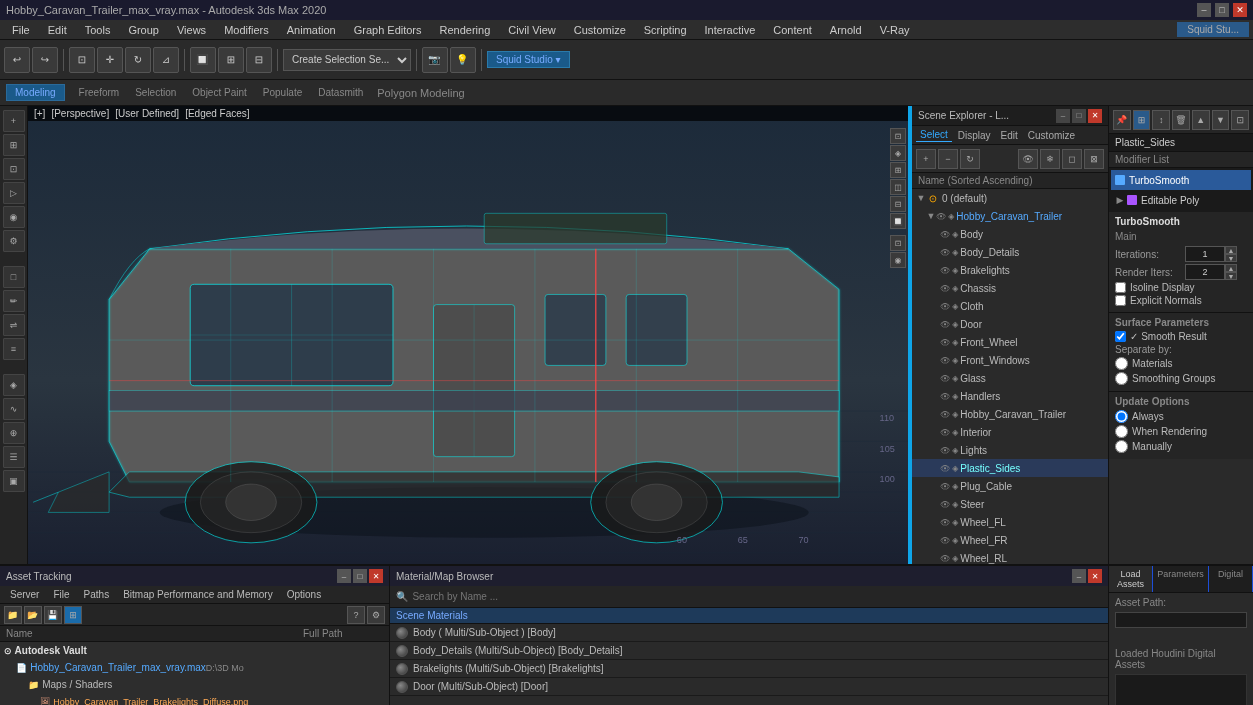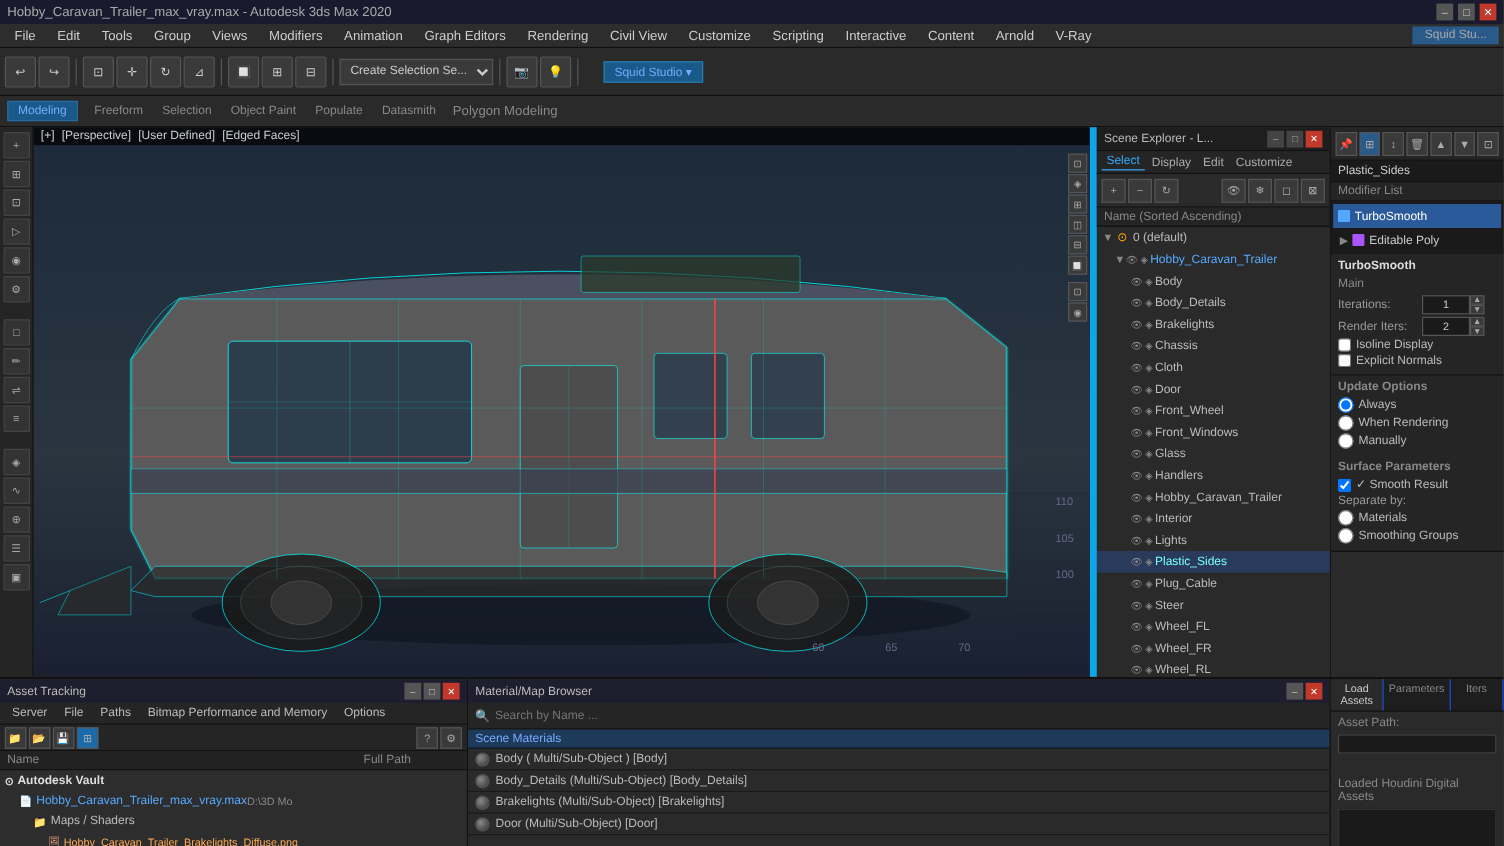--- a/index.html
+++ b/index.html
@@ -154,21 +154,21 @@
       height: 100%;
       background: linear-gradient(180deg, #1c2a3a 0%, #2a3540 60%, #1a2030 100%);
       position: relative;
       overflow: hidden;
     }
 
     
     .scene-explorer {
       width: 200px;
       background: #2a2a2a;
-      border-left: 6px solid #0ea5e9;
+      border-left: 4px solid #0ea5e9;
       display: flex;
       flex-direction: column;
     }
     .panel-titlebar {
       background: #1e1e1e;
       height: 20px;
       display: flex;
       align-items: center;
       justify-content: space-between;
       padding: 0 6px;
@@ -622,21 +622,21 @@
   <button class="toolbar-btn">⊞</button>
   <button class="toolbar-btn">⊟</button>
   <div class="toolbar-separator"></div>
   <select class="toolbar-dropdown">
     <option>Create Selection Se...</option>
   </select>
   <div class="toolbar-separator"></div>
   <button class="toolbar-btn">📷</button>
   <button class="toolbar-btn">💡</button>
   <div class="toolbar-separator"></div>
-  <span style="background:#1a5a8a; color:#7af; padding:2px 8px; font-size:10px; border:1px solid #2a7aaa;margin-left:16px;">Squid Studio ▾</span>
+  <span style="background:#1a5a8a; color:#7af; padding:2px 8px; font-size:10px; border:1px solid #2a7aaa;">Squid Studio ▾</span>
 </div>
 
 <div class="sub-toolbar">
   <span class="sub-toolbar-label" style="background:#1a5a8a; color:#7af; padding:2px 8px; font-size:10px; border:1px solid #2a6a9a; margin-right:4px;">Modeling</span>
   <span class="sub-toolbar-label" style="padding:2px 6px; cursor:pointer;">Freeform</span>
   <span class="sub-toolbar-label" style="padding:2px 6px; cursor:pointer;">Selection</span>
   <span class="sub-toolbar-label" style="padding:2px 6px; cursor:pointer;">Object Paint</span>
   <span class="sub-toolbar-label" style="padding:2px 6px; cursor:pointer;">Populate</span>
   <span class="sub-toolbar-label" style="padding:2px 6px; cursor:pointer;">Datasmith</span>
   <span style="margin-left:4px; color:#888;">Polygon Modeling</span>
@@ -974,50 +974,50 @@
       <div class="checkbox-row">
         <input type="checkbox" style="">
         <span>Isoline Display</span>
       </div>
       <div class="checkbox-row">
         <input type="checkbox" style="">
         <span>Explicit Normals</span>
       </div>
     </div>
 
+    <div style="padding:4px 6px; border-bottom:1px solid #111; background:#252525;">
+      <div style="color:#888;font-size:10px;font-weight:bold;margin-bottom:3px;">Surface Parameters</div>
+      <div class="checkbox-row">
+        <input type="checkbox" checked="" style="">
+        <span>✓ Smooth Result</span>
+      </div>
+      <div style="color:#999;font-size:10px;margin-bottom:2px;">Separate by:</div>
+      <div class="radio-row">
+        <input type="radio" name="sep" style="">
+        <span>Materials</span>
+      </div>
+      <div class="radio-row">
+        <input type="radio" name="sep" style="">
+        <span>Smoothing Groups</span>
+      </div>
+    </div>
+
     <div style="padding:4px 6px; background:#252525;">
       <div style="color:#888;font-size:10px;font-weight:bold;margin-bottom:3px;">Update Options</div>
       <div class="radio-row">
         <input type="radio" name="update" checked="" style="">
         <span>Always</span>
       </div>
       <div class="radio-row">
         <input type="radio" name="update" style="">
         <span>When Rendering</span>
       </div>
       <div class="radio-row">
         <input type="radio" name="update" style="">
         <span>Manually</span>
-      </div>
-    </div>
-
-    <div style="padding:4px 6px; border-bottom:1px solid #111; background:#252525;">
-      <div style="color:#888;font-size:10px;font-weight:bold;margin-bottom:3px;">Surface Parameters</div>
-      <div class="checkbox-row">
-        <input type="checkbox" checked="" style="">
-        <span>✓ Smooth Result</span>
-      </div>
-      <div style="color:#999;font-size:10px;margin-bottom:2px;">Separate by:</div>
-      <div class="radio-row">
-        <input type="radio" name="sep" style="">
-        <span>Materials</span>
-      </div>
-      <div class="radio-row">
-        <input type="radio" name="sep" style="">
-        <span>Smoothing Groups</span>
       </div>
     </div>
   </div>
 </div>
 
 <div class="bottom-area">
 
   <div class="asset-panel">
     <div class="asset-titlebar">
       <span class="asset-title">Asset Tracking</span>
@@ -1100,21 +1100,21 @@
         <span class="mat-text">Door (Multi/Sub-Object) [Door]</span>
       </div>
 
     </div>
   </div>
 
   <div class="load-assets-panel">
     <div class="load-assets-tabs">
       <span class="load-tab active">Load Assets</span>
       <span class="load-tab">Parameters</span>
-      <span class="load-tab">Iters</span>
+      <span class="load-tab">Digital</span>
     </div>
     <div class="load-content">
       <span class="load-label">Asset Path:</span>
       <input class="load-input" type="text" value="" style="">
       <div style="height:8px;"></div>
       <span class="load-section-label">Loaded Houdini Digital Assets</span>
       <div style="flex:1;background:#1a1a1a;border:1px solid #333;min-height:60px;"></div>
     </div>
   </div>
 </div>

